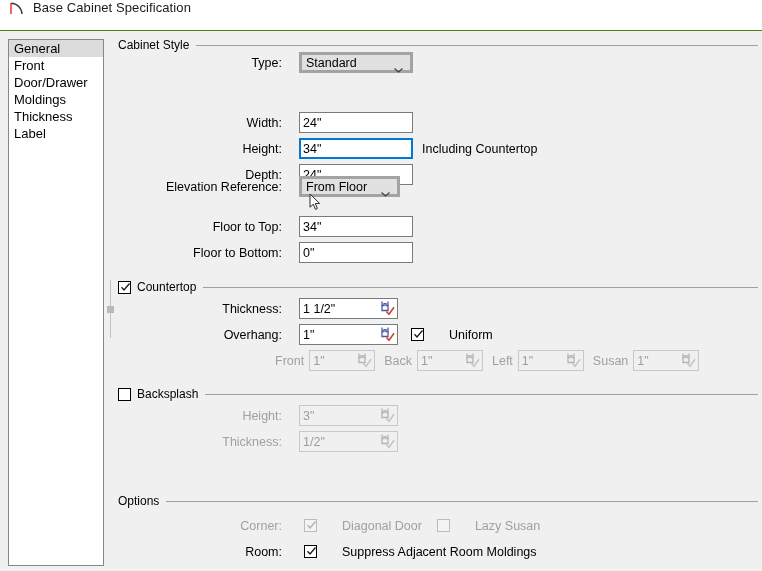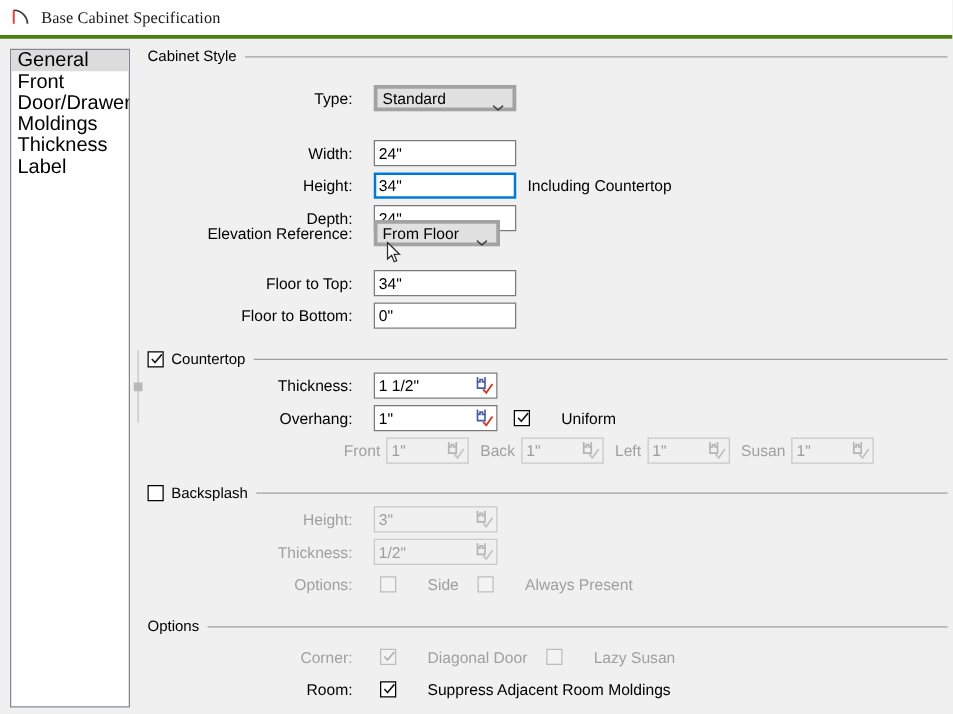--- a/index.html
+++ b/index.html
@@ -14,26 +14,25 @@
     font-size: 12px;
     color: #000;
     overflow: hidden;
     position: relative;
   }
 
   
   #titlebar {
     height: 31px;
     background: #ffffff;
-    border-bottom: 3px solid #4d7c0f;
+    border-bottom: 1px solid #4d7c0f;
     display: flex;
-    align-items: center;
+    align-items: flex-start;
     padding-left: 8px;
     box-sizing: border-box;
-    font-family: Liberation Serif, serif;
   }
   #titlebar .app-icon {
     width: 18px;
     height: 18px;
     margin-right: 7px;
     position: relative;
     flex: 0 0 auto;
   }
   #titlebar .title-text {
     font-size: 13px;
@@ -60,21 +59,21 @@
     height: 527px;
     background: #ffffff;
     border: 1px solid #828790;
     box-sizing: border-box;
     overflow: hidden;
   }
   .side-item {
     height: 17px;
     line-height: 17px;
     padding-left: 5px;
-    font-size: 16px;
+    font-size: 13px;
     color: #000;
     white-space: nowrap;
     cursor: default;
   }
   .side-item.selected {
     background: #dcdcdc;
   }
 
   
   #splitter {
@@ -284,21 +283,21 @@
 
   <div id="panel">
 
     <div class="group" style="top:6px;">
       <div class="group-head">
         <span class="gtitle">Cabinet Style</span>
         <span class="grule"></span>
       </div>
     </div>
 
-    <div class="row" style="top:36px; left:0;">
+    <div class="row" style="top:20px; left:0;">
       <span class="lbl" style="width:164px;">Type:</span>
       <span class="combo" style="width:114px; margin-left:17px;">
         <span>Standard</span>
         <span class="chev">
           <svg width="9" height="5" viewBox="0 0 9 5">
               <path d="M0.5 0.5 L4.5 4 L8.5 0.5" fill="none" stroke="#404040" stroke-width="1.1"></path>
             </svg>
         </span>
       </span>
     </div>
@@ -470,31 +469,20 @@
         <span class="dyn">
           <svg width="17" height="16" viewBox="0 0 17 16">
             <path d="M4 1.5 L4 5.5 L6 5.5 L6 3.6 L8 3.6 L8 5.5 L10 5.5 L10 1.5" fill="none" stroke="#b4b4b4" stroke-width="1.3"></path>
             <path d="M4 5.5 L4 10.5 L10 10.5 L10 5.5" fill="none" stroke="#b4b4b4" stroke-width="1.3"></path>
             <path d="M8.5 11.5 L11 14.2 L16 7.2" fill="none" stroke="#c4c4c4" stroke-width="1.5"></path>
           </svg>
         </span>
       </span>
     </div>
 
-    <div class="row" style="top:425px; left:0;">
-      <span class="lbl disabled" style="width:164px;">Options:</span>
-      <span class="cb" style="margin-left:22px;">
-        <span class="cbbox disabled"></span>
-        <span class="cblabel disabled">Side</span>
-      </span>
-      <span class="cb" style="margin-left:15px;">
-        <span class="cbbox disabled"></span>
-        <span class="cblabel disabled">Always Present</span>
-      </span>
-    </div>
 
     <div class="group" style="top:462px;">
       <div class="group-head">
         <span class="gtitle">Options</span>
         <span class="grule"></span>
       </div>
     </div>
 
     <div class="row" style="top:509px; left:0;">
       <span class="lbl" style="width:164px;">Room:</span>

